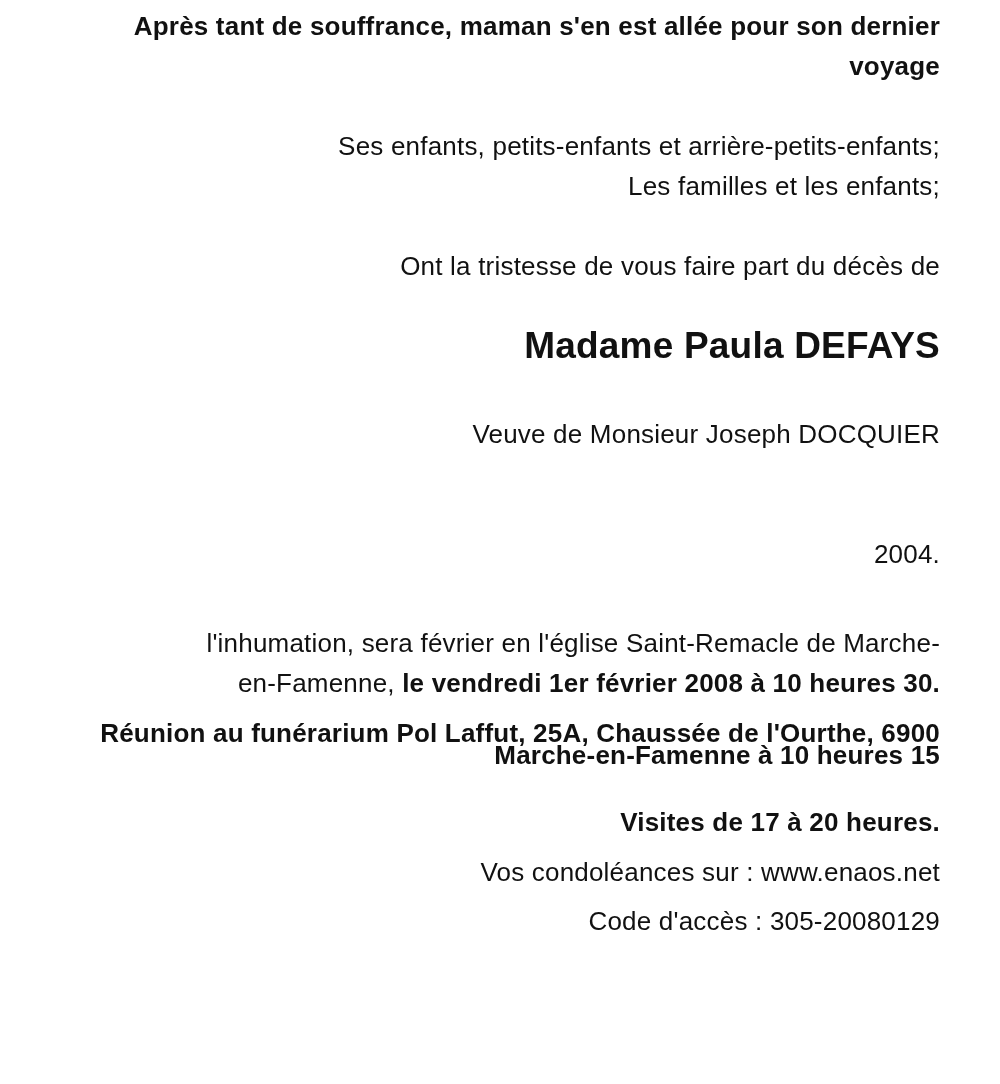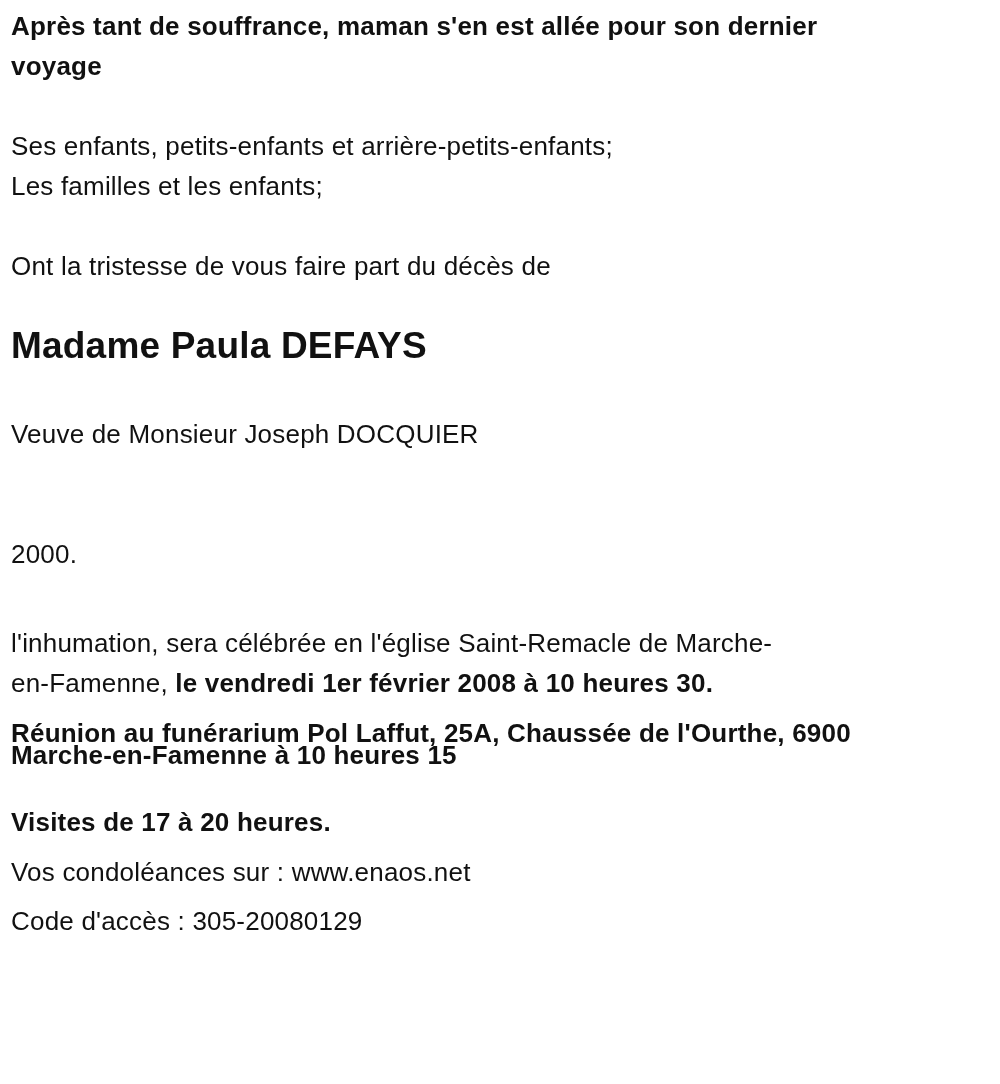--- a/index.html
+++ b/index.html
@@ -13,20 +13,21 @@
       overflow: hidden;
       color: #111111;
       font-family: "Liberation Sans", "DejaVu Sans", sans-serif;
       font-size: 26px;
       letter-spacing: 0.2px;
     }
     .page {
       position: relative;
       width: 1000px;
       height: 1084px;
+      text-align: right;
     }
     .line {
       position: absolute;
       left: 11px;
       right: 60px;
       line-height: 40px;
       white-space: nowrap;
     }
     .bold { font-weight: bold; }
     .heading {
@@ -49,23 +50,23 @@
 
   <div class="line" style="top:126px;">Ses enfants, petits-enfants et arrière-petits-enfants;</div>
   <div class="line" style="top:166px;">Les familles et les enfants;</div>
 
   <div class="line" style="top:246px;">Ont la tristesse de vous faire part du décès de</div>
 
   <div class="line name" style="top:322px;">Madame Paula DEFAYS</div>
 
   <div class="line" style="top:414px;">Veuve de Monsieur Joseph DOCQUIER</div>
 
-  <div class="line" style="top:534px;">2000.</div>
+  <div class="line" style="top:534px;">2004.</div>
 
-  <div class="line" style="top:623px;">l'inhumation, sera célébrée en l'église Saint-Remacle de Marche-</div>
+  <div class="line" style="top:623px;">l'inhumation, sera février en l'église Saint-Remacle de Marche-</div>
   <div class="line" style="top:663px;">
     <span>en-Famenne, </span><span class="bold">le vendredi 1er février 2008 à 10 heures 30.</span>
   </div>
 
   <div class="line bold" style="top:713px;">Réunion au funérarium Pol Laffut, 25A, Chaussée de l'Ourthe, 6900</div>
   <div class="line bold" style="top:735px;">Marche-en-Famenne à 10 heures 15</div>
 
   <div class="line bold" style="top:802px;">Visites de 17 à 20 heures.</div>
 
   <div class="line" style="top:852px;">

